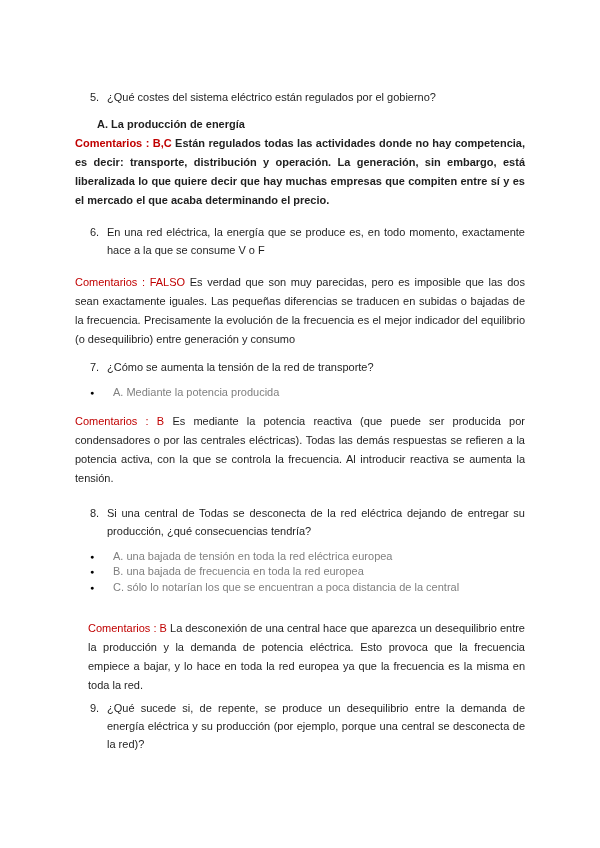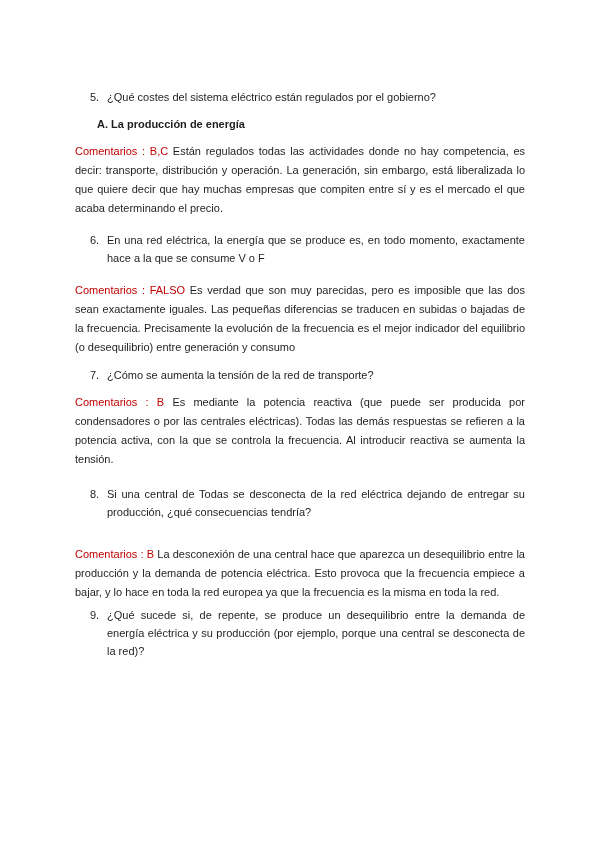--- a/index.html
+++ b/index.html
@@ -25,29 +25,29 @@
   ul.opts.bullets li {
     position:relative; padding-left:23px; line-height:15.5px;
     color:#808080;
   }
   ul.opts.bullets li::before {
     content:"●"; position:absolute; left:0; top:2px;
     font-size:7px; color:#000000; line-height:12px;
   }
   .comment { text-align:justify; line-height:19px; }
   .red { color:#c00000; }
-  .mt-c5 { margin-top:8px; }
+  .mt-c5 { margin-top:0;font-weight:bold; }
   .mt-s6 { margin-top:13px; }
   .mt-c6 { margin-top:14px; }
   .mt-s7 { margin-top:9px; }
   .mt-b7 { margin-top:9px; }
-  .mt-c7 { }
+  .mt-c7 { margin-top:11px; }
   .mt-s8 { margin-top:16px; }
   .mt-b8 { margin-top:4px; }
-  .mt-c8 { margin-top:24px; }
+  .mt-c8 { margin-top:24px;margin-left:13px; }
   .mt-s9 { margin-top:4px; }
 </style>
 </head>
 <body>
 
 <main class="page">
 
   <section>
     <div class="question">
       <span class="qnum">5.</span>
@@ -66,29 +66,35 @@
     </div>
     <p class="comment mt-c6"><span class="red">Comentarios :</span> <span class="red">FALSO</span> <span>Es verdad que son muy parecidas, pero es imposible que las dos sean exactamente iguales. Las pequeñas diferencias se traducen en subidas o bajadas de la frecuencia. Precisamente la evolución de la frecuencia es el mejor indicador del equilibrio (o desequilibrio) entre generación y consumo</span></p>
   </section>
 
   <section class="mt-s7">
     <div class="question">
       <span class="qnum">7.</span>
       <span class="qtext">¿Cómo se aumenta la tensión de la red de transporte?</span>
     </div>
     <ul class="opts bullets mt-b7">
+      <li>A. Mediante la potencia producida</li>
     </ul>
     <p class="comment mt-c7"><span class="red">Comentarios :</span> <span class="red">B</span> <span>Es mediante la potencia reactiva (que puede ser producida por condensadores o por las centrales eléctricas). Todas las demás respuestas se refieren a la potencia activa, con la que se controla la frecuencia. Al introducir reactiva se aumenta la tensión.</span></p>
   </section>
 
   <section class="mt-s8">
     <div class="question">
       <span class="qnum">8.</span>
       <span class="qtext">Si una central de Todas se desconecta de la red eléctrica dejando de entregar su producción, ¿qué consecuencias tendría?</span>
     </div>
+    <ul class="opts bullets mt-b8">
+      <li>A. una bajada de tensión en toda la red eléctrica europea</li>
+      <li>B. una bajada de frecuencia en toda la red europea</li>
+      <li>C. sólo lo notarían los que se encuentran a poca distancia de la central</li>
+    </ul>
     <p class="comment mt-c8"><span class="red">Comentarios :</span> <span class="red">B</span> <span>La desconexión de una central hace que aparezca un desequilibrio entre la producción y la demanda de potencia eléctrica. Esto provoca que la frecuencia empiece a bajar, y lo hace en toda la red europea ya que la frecuencia es la misma en toda la red.</span></p>
   </section>
 
   <section class="mt-s9">
     <div class="question">
       <span class="qnum">9.</span>
       <span class="qtext">¿Qué sucede si, de repente, se produce un desequilibrio entre la demanda de energía eléctrica y su producción (por ejemplo, porque una central se desconecta de la red)?</span>
     </div>
   </section>
 

